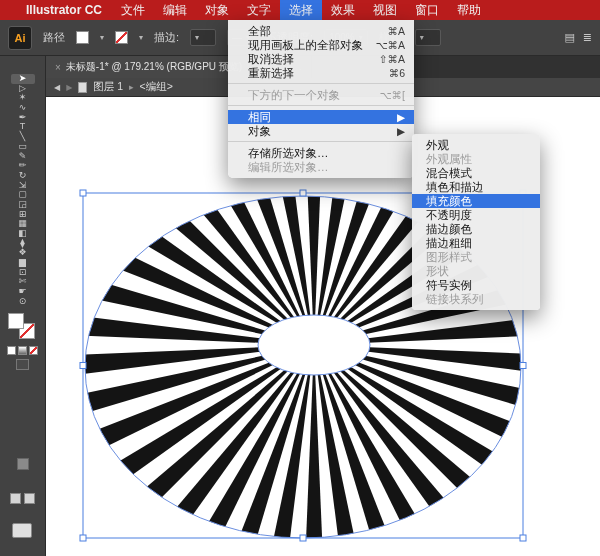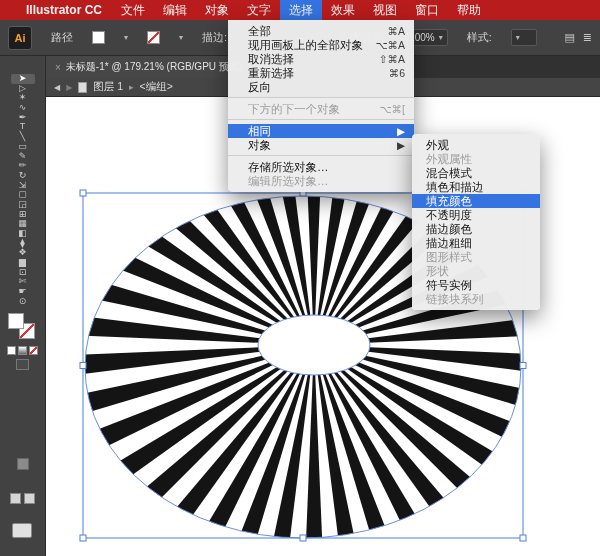--- a/index.html
+++ b/index.html
@@ -26,21 +26,21 @@
   .mrow .msc{color:#3c3c3c;font-size:10.5px}
   .mrow.hl{background:#3473e0;color:#fff}
   .mrow.hl .msc{color:#fff}
   .mrow.dis{color:#9c9c9c}
   .mrow.dis .msc{color:#9c9c9c}
   .msep{height:1px;background:#cdcdcd;margin:3px 0 4px}
   .subarrow{font-size:8px}
 
   
   .controlbar{position:absolute;top:20px;left:0;right:0;height:36px;background:#424242;
-    border-bottom:1px solid #2a2a2a;display:flex;align-items:center;gap:19px;padding:0 8px;
+    border-bottom:1px solid #2a2a2a;display:flex;align-items:center;gap:11px;padding:0 8px;
     color:#d6d6d6;font-size:11px;z-index:5}
   .ai-logo{width:24px;height:24px;background:#1d1d1d;border:1px solid #5a5a5a;border-radius:3px;
     color:#f7a021;font-weight:700;font-size:11px;display:flex;align-items:center;justify-content:center;flex:none}
   .cb-label{white-space:nowrap}
   .swatch{width:13px;height:13px;display:inline-block;border:1px solid #8a8a8a;background:#fff;flex:none}
   .swatch.stroke-none{background:linear-gradient(135deg,#fff 42%,#e03030 42%,#e03030 58%,#fff 58%)}
   .caret{color:#b5b5b5;font-size:8px}
   .cb-drop{height:17px;min-width:26px;background:#333;border:1px solid #585858;border-radius:2px;
     display:inline-flex;align-items:center;gap:4px;justify-content:space-between;padding:0 4px;
     font-size:10px;color:#ddd;flex:none}
@@ -276,24 +276,20 @@
         <span class="msc">⌥⌘A</span>
       </div>
       <div class="mrow">
         <span class="mlab">取消选择</span>
         <span class="msc">⇧⌘A</span>
       </div>
       <div class="mrow">
         <span class="mlab">重新选择</span>
         <span class="msc">⌘6</span>
       </div>
-      <div class="mrow">
-        <span class="mlab">反向</span>
-        <span class="msc"></span>
-      </div>
       <div class="msep"></div>
       <div class="mrow dis">
         <span class="mlab">下方的下一个对象</span>
         <span class="msc">⌥⌘[</span>
       </div>
       <div class="msep"></div>
       <div class="mrow hl">
         <span class="mlab">相同</span>
         <span class="msc subarrow">▶</span>
       </div>

